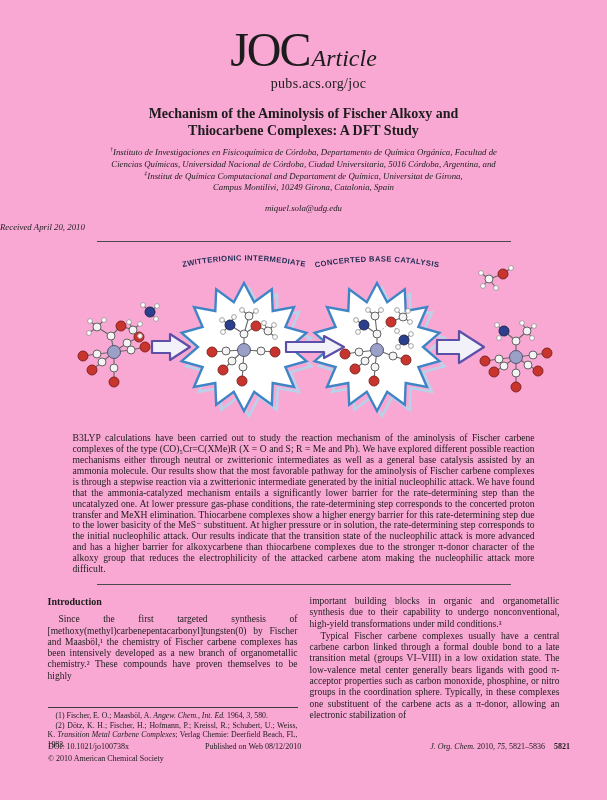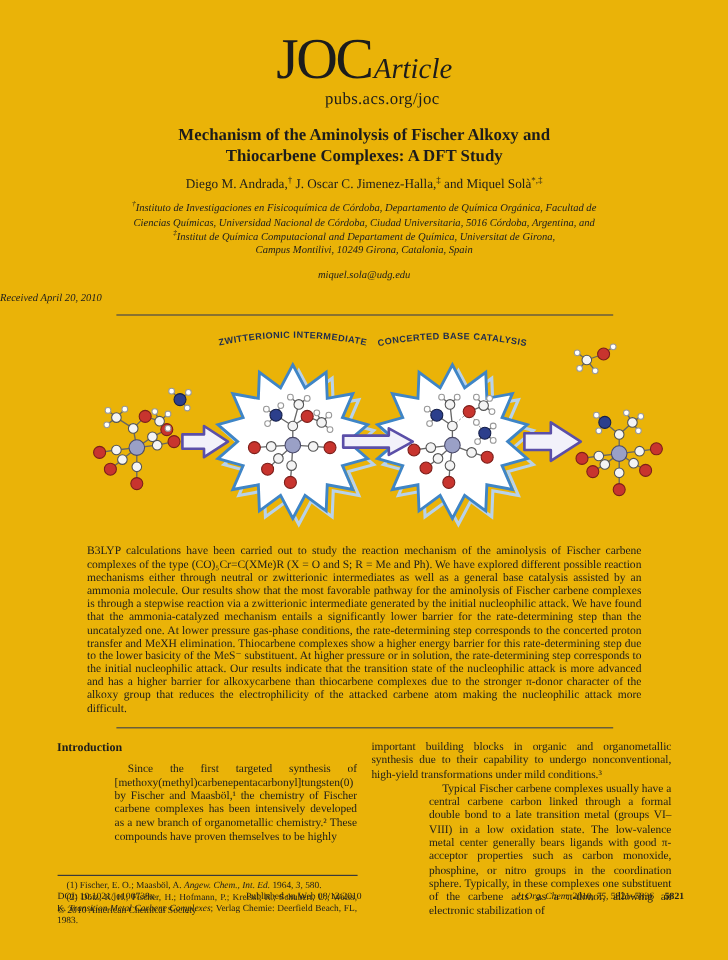--- a/index.html
+++ b/index.html
@@ -1,18 +1,18 @@
 <!DOCTYPE html>
 <html><head>
 <meta charset="utf-8">
 <style>
   html,body{margin:0;padding:0;background:#e9e9e9;}
   .page{
     position:relative;width:607px;height:800px;margin:0 auto;
-    background:#eab308;color:#1c1c1c;
+    background:#f9a8d4;color:#1c1c1c;
     font-family:"Liberation Serif","DejaVu Serif",serif;
     overflow:hidden;
   }
   
   .masthead{padding-top:26px;text-align:center;}
   .logo-line{line-height:1;}
   .logo-joc{font-size:48px;letter-spacing:-2px;font-weight:400;}
   .logo-article{font-size:24px;font-style:italic;margin-left:2px;}
   .logo-url{font-size:14px;margin-top:2px;letter-spacing:.3px;padding-left:30px;}
   
@@ -24,21 +24,21 @@
   .rule{border:0;border-top:1px solid #4a4a4a;width:414px;margin:9px auto 0;}
   
   .ga-wrap{width:530px;margin:2px auto 0;}
   
   .abstract{width:462px;margin:5px auto 0;font-size:9.6px;line-height:10.9px;text-align:justify;}
   
   .columns{display:flex;gap:12px;width:512px;margin:11px auto 0;}
   .col{flex:1;font-size:9.5px;line-height:11.3px;text-align:justify;}
   .sec-head{font-weight:bold;font-size:10px;margin:0 0 7px 0;text-align:left;}
   .para{margin:0;}
-  .para.indent{text-indent:11px;margin-left:48px;}
+  .para.indent{text-indent:11px;}
   .para + .para{margin-top:1px;}
   .footnote-block{margin-top:25px;border-top:0.8px solid #3a3a3a;padding-top:3px;}
   .footnote{font-size:7.8px;line-height:9.6px;text-align:justify;margin:0;text-indent:8px;}
   
   .footer{position:absolute;left:48px;right:37px;top:742px;font-size:8px;}
   .footer-row{position:relative;display:flex;justify-content:space-between;align-items:baseline;}
   .published{position:absolute;left:157px;top:0;}
   .page-num{font-weight:bold;margin-left:9px;}
   .copyright{margin-top:2.5px;}
   
@@ -55,21 +55,20 @@
     <div class="logo-line">
       <span class="logo-joc">JOC</span><span class="logo-article">Article</span>
     </div>
     <div class="logo-url">pubs.acs.org/joc</div>
   </div>
 
   <div class="title">
     <div>Mechanism of the Aminolysis of Fischer Alkoxy and</div>
     <div>Thiocarbene Complexes: A DFT Study</div>
   </div>
-  <div class="authors"><span>Diego M. Andrada,</span><span class="run-sup">†</span><span> J. Oscar C. Jimenez-Halla,</span><span class="run-sup">‡</span><span> and Miquel Solà</span><span class="run-sup">*,‡</span></div>
   <div class="affils">
     <div><span class="run-sup">†</span><span>Instituto de Investigaciones en Fisicoquímica de Córdoba, Departamento de Química Orgánica, Facultad de</span></div>
     <div><span>Ciencias Químicas, Universidad Nacional de Córdoba, Ciudad Universitaria, 5016 Córdoba, Argentina, and</span></div>
     <div><span class="run-sup">‡</span><span>Institut de Química Computacional and Departament de Química, Universitat de Girona,</span></div>
     <div><span>Campus Montilivi, 10249 Girona, Catalonia, Spain</span></div>
   </div>
   <div class="email">miquel.sola@udg.edu</div>
   <div class="received">Received April 20, 2010</div>
 
   <hr class="rule">

